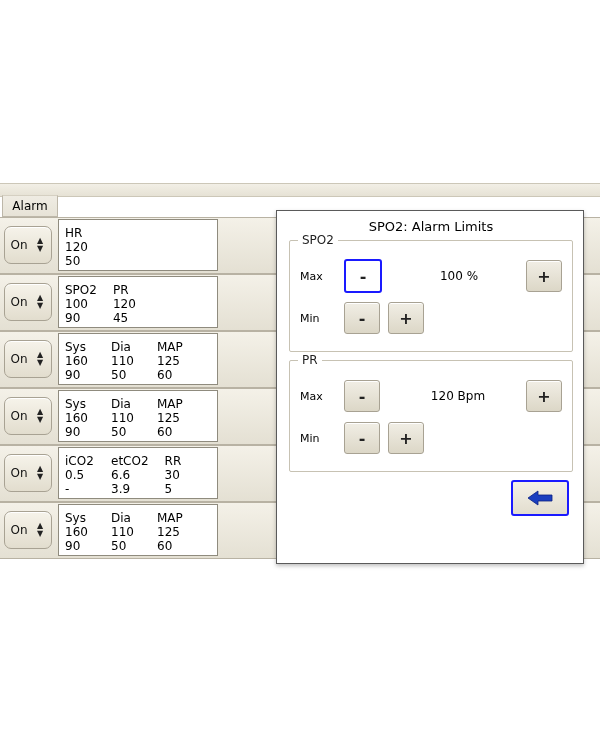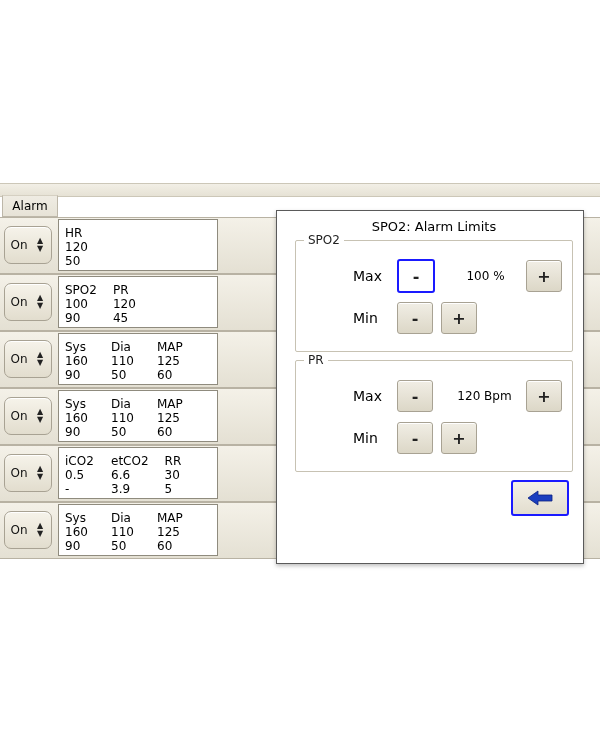--- a/index.html
+++ b/index.html
@@ -119,21 +119,21 @@
 .dialog {
   position: absolute;
   left: 276px;
   top: 210px;
   width: 308px;
   height: 354px;
   background: #fff;
   border: 1px solid #5a5a5a;
   box-shadow: 0 2px 4px rgba(0,0,0,0.25);
   box-sizing: border-box;
-  padding: 6px 10px 8px 18px;
+  padding: 6px 10px 8px 12px;
 }
 .dialog-title {
   text-align: center;
   font-size: 13px;
   margin: 2px 0 6px 0;
   color: #000;
 }
 
 .group {
   border: 1px solid #c7c2b3;
@@ -151,21 +151,21 @@
   font-size: 12px;
   color: #222;
 }
 .grow {
   display: flex;
   align-items: center;
   height: 38px;
   gap: 8px;
   margin: 4px 0;
 }
-.grow .lbl { width: 36px; font-size: 14px; margin-left: 47px; }
+.grow .lbl { width: 36px; font-size: 11px; }
 .btn-sq {
   width: 34px;
   height: 30px;
   border: 1px solid #a8a293;
   border-radius: 3px;
   background: linear-gradient(#f1eee5, #dcd7c7);
   box-shadow: inset 0 1px 0 #fff;
   font-size: 16px;
   font-weight: bold;
   color: #222;

